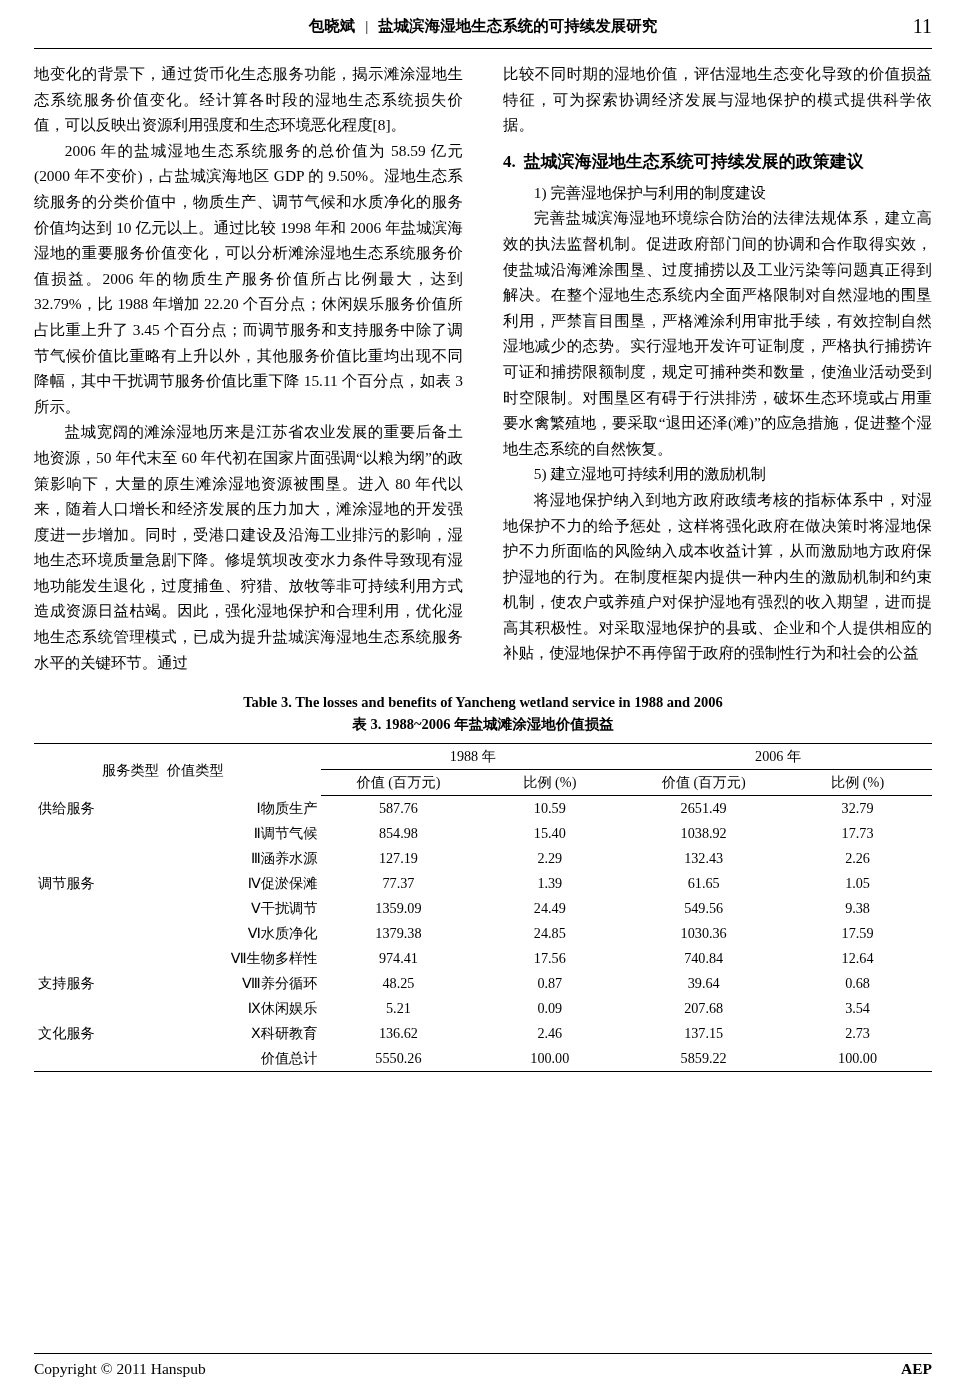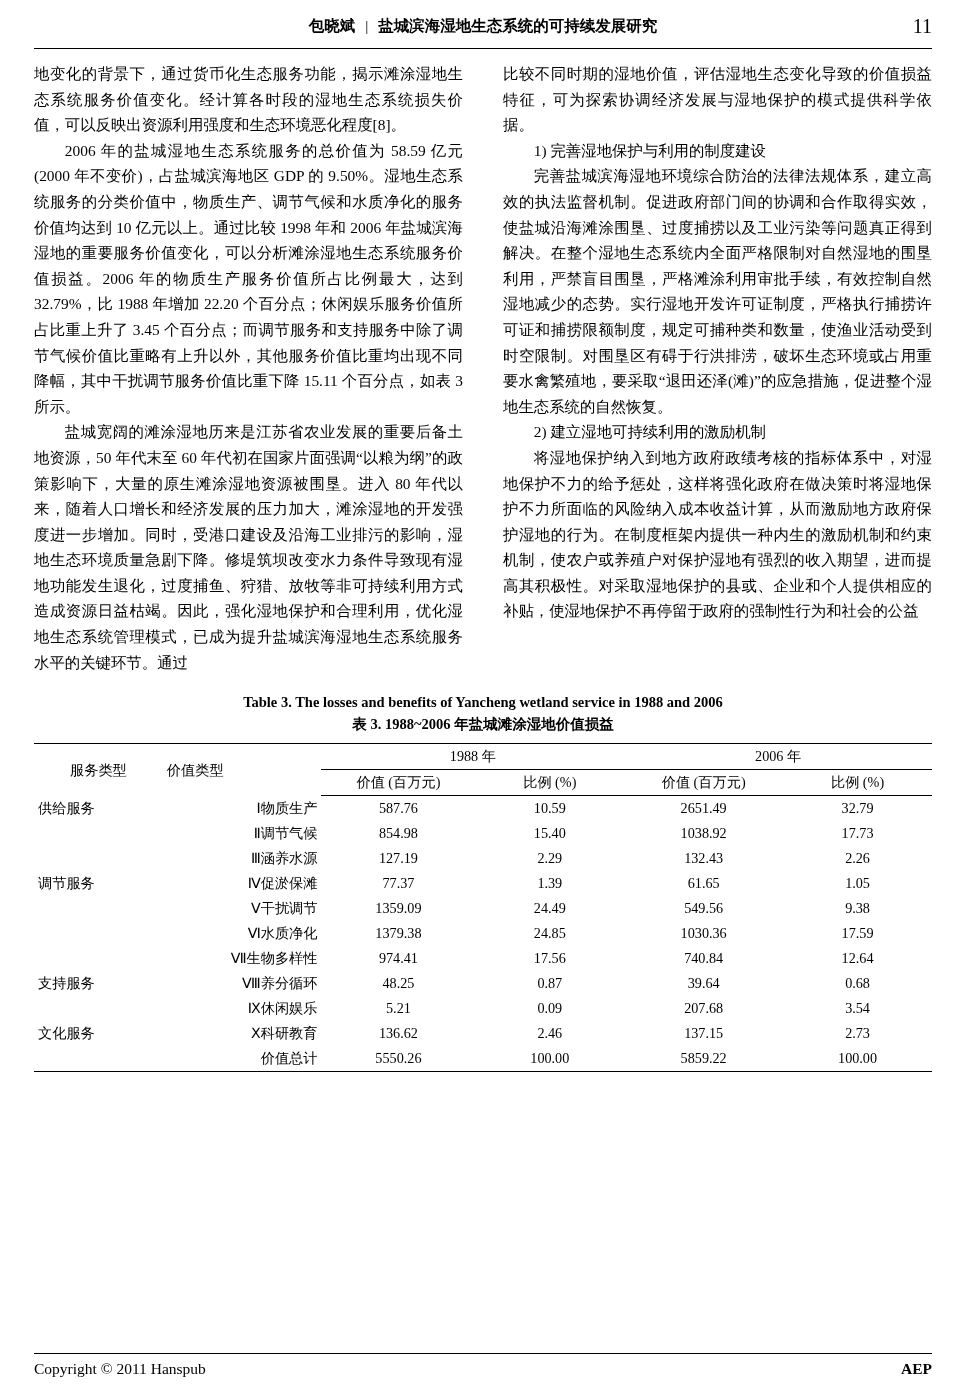--- a/index.html
+++ b/index.html
@@ -150,45 +150,48 @@
 
     <div class="col">
       <p>地变化的背景下，通过货币化生态服务功能，揭示滩涂湿地生态系统服务价值变化。经计算各时段的湿地生态系统损失价值，可以反映出资源利用强度和生态环境恶化程度[8]。</p>
       <p class="indent2">2006 年的盐城湿地生态系统服务的总价值为 58.59 亿元(2000 年不变价)，占盐城滨海地区 GDP 的 9.50%。湿地生态系统服务的分类价值中，物质生产、调节气候和水质净化的服务价值均达到 10 亿元以上。通过比较 1998 年和 2006 年盐城滨海湿地的重要服务价值变化，可以分析滩涂湿地生态系统服务价值损益。2006 年的物质生产服务价值所占比例最大，达到 32.79%，比 1988 年增加 22.20 个百分点；休闲娱乐服务价值所占比重上升了 3.45 个百分点；而调节服务和支持服务中除了调节气候价值比重略有上升以外，其他服务价值比重均出现不同降幅，其中干扰调节服务价值比重下降 15.11 个百分点，如表 3 所示。</p>
       <p class="indent2">盐城宽阔的滩涂湿地历来是江苏省农业发展的重要后备土地资源，50 年代末至 60 年代初在国家片面强调“以粮为纲”的政策影响下，大量的原生滩涂湿地资源被围垦。进入 80 年代以来，随着人口增长和经济发展的压力加大，滩涂湿地的开发强度进一步增加。同时，受港口建设及沿海工业排污的影响，湿地生态环境质量急剧下降。修堤筑坝改变水力条件导致现有湿地功能发生退化，过度捕鱼、狩猎、放牧等非可持续利用方式造成资源日益枯竭。因此，强化湿地保护和合理利用，优化湿地生态系统管理模式，已成为提升盐城滨海湿地生态系统服务水平的关键环节。通过</p>
     </div>
 
     <div class="col">
       <p>比较不同时期的湿地价值，评估湿地生态变化导致的价值损益特征，可为探索协调经济发展与湿地保护的模式提供科学依据。</p>
 
+      <div class="sec-head">
+        <span class="num">4.</span><span>盐城滨海湿地生态系统可持续发展的政策建议</span>
+      </div>
 
       <p class="indent2">1) 完善湿地保护与利用的制度建设</p>
       <p class="indent2">完善盐城滨海湿地环境综合防治的法律法规体系，建立高效的执法监督机制。促进政府部门间的协调和合作取得实效，使盐城沿海滩涂围垦、过度捕捞以及工业污染等问题真正得到解决。在整个湿地生态系统内全面严格限制对自然湿地的围垦利用，严禁盲目围垦，严格滩涂利用审批手续，有效控制自然湿地减少的态势。实行湿地开发许可证制度，严格执行捕捞许可证和捕捞限额制度，规定可捕种类和数量，使渔业活动受到时空限制。对围垦区有碍于行洪排涝，破坏生态环境或占用重要水禽繁殖地，要采取“退田还泽(滩)”的应急措施，促进整个湿地生态系统的自然恢复。</p>
 
-      <p class="indent2">2) 建立湿地可持续利用的激励机制</p>
+      <p class="indent2">5) 建立湿地可持续利用的激励机制</p>
       <p class="indent2">将湿地保护纳入到地方政府政绩考核的指标体系中，对湿地保护不力的给予惩处，这样将强化政府在做决策时将湿地保护不力所面临的风险纳入成本收益计算，从而激励地方政府保护湿地的行为。在制度框架内提供一种内生的激励机制和约束机制，使农户或养殖户对保护湿地有强烈的收入期望，进而提高其积极性。对采取湿地保护的县或、企业和个人提供相应的补贴，使湿地保护不再停留于政府的强制性行为和社会的公益</p>
     </div>
   </div>
 
   <div class="table-block">
     <div class="tbl-caption-en">Table 3. The losses and benefits of Yancheng wetland service in 1988 and 2006</div>
     <div class="tbl-caption-cn">表 3. 1988~2006 年盐城滩涂湿地价值损益</div>
 
     <table class="data">
       <colgroup>
         <col style="width:130px">
         <col style="width:160px">
         <col style="width:155px">
         <col style="width:150px">
         <col style="width:160px">
         <col style="width:150px">
       </colgroup>
       <tbody>
         <tr class="rule-top hdr-row">
-          <td rowspan="2" class="c-type" style="text-align:center;">服务类型</td>
+          <td rowspan="2" class="c-type" style="text-align:right;">服务类型</td>
           <td rowspan="2" class="c-vtype" style="text-align:left;">价值类型</td>
           <td colspan="2" class="span-rule">1988 年</td>
           <td colspan="2" class="span-rule">2006 年</td>
         </tr>
         <tr class="rule-thin hdr-row">
           <td>价值 (百万元)</td>
           <td>比例 (%)</td>
           <td>价值 (百万元)</td>
           <td>比例 (%)</td>
         </tr>

